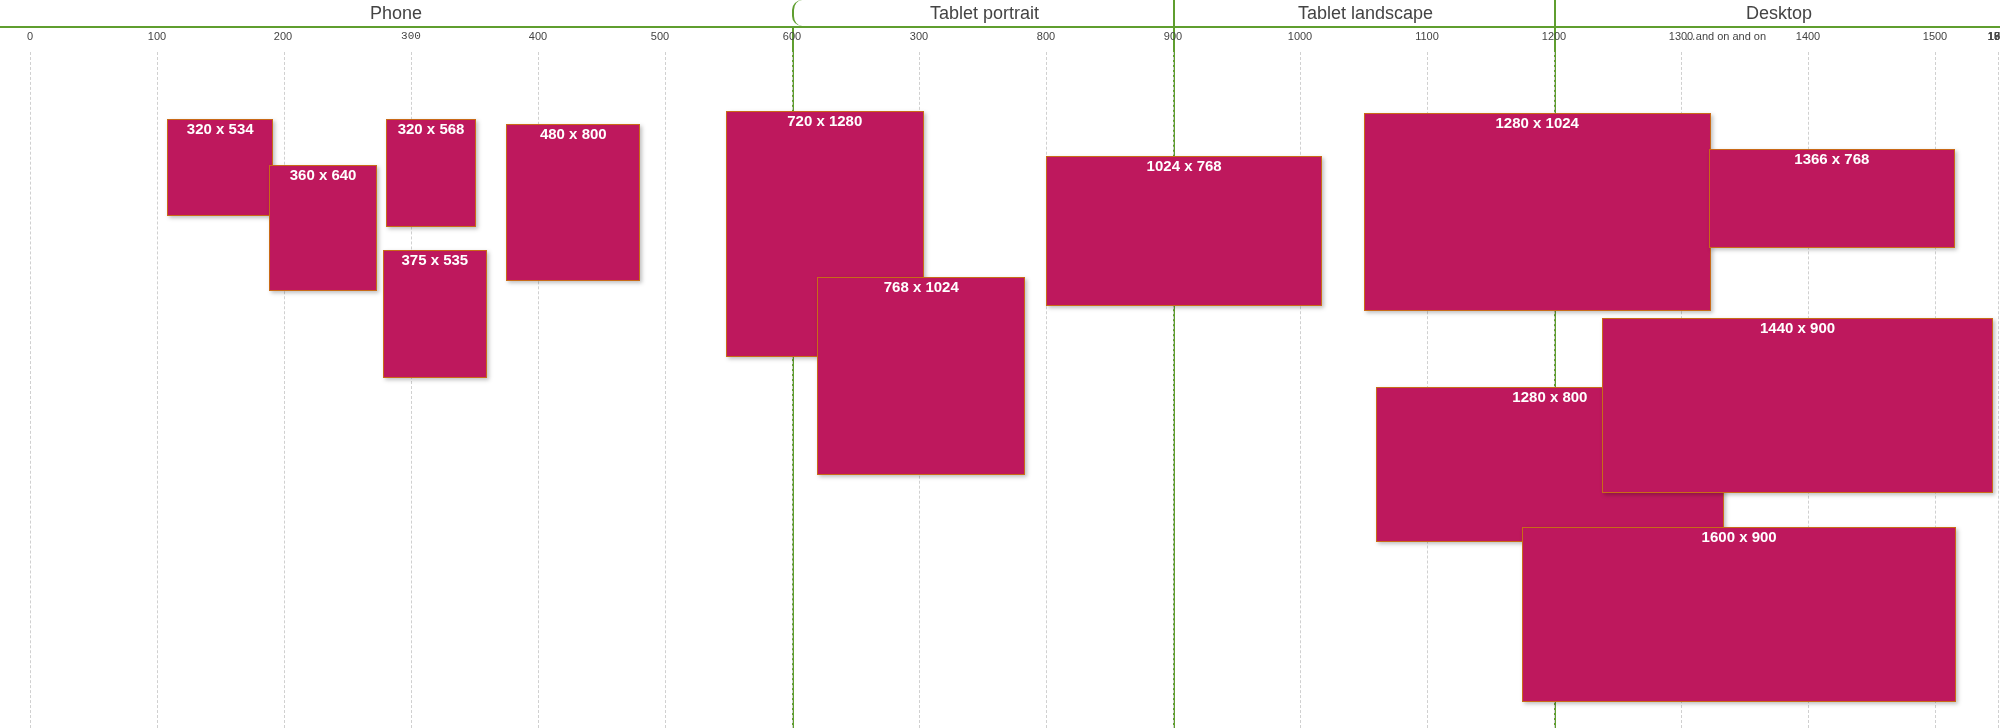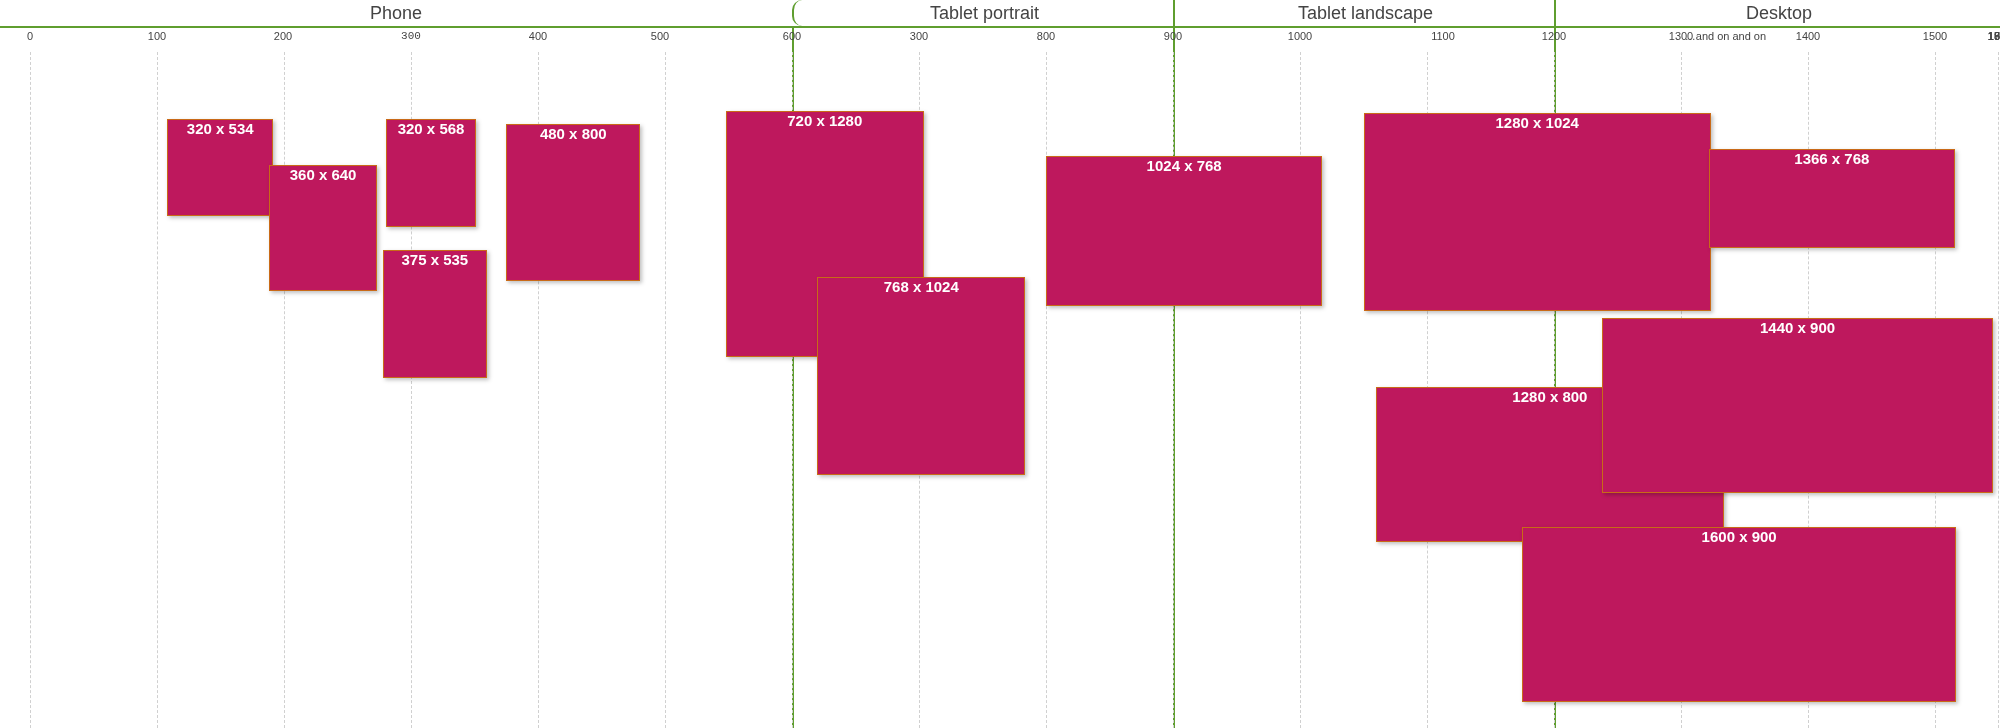--- a/index.html
+++ b/index.html
@@ -42,21 +42,21 @@
     <div class="tick-label" style="left: 792px;">600</div>
     <div class="tick" style="left: 919px; top: 52px; bottom: 0px;"></div>
     <div class="tick-label" style="left: 919px;">300</div>
     <div class="tick" style="left: 1046px; top: 52px; bottom: 0px;"></div>
     <div class="tick-label" style="left: 1046px;">800</div>
     <div class="tick" style="left: 1173px; top: 52px; bottom: 0px;"></div>
     <div class="tick-label" style="left: 1173px;">900</div>
     <div class="tick" style="left: 1300px; top: 52px; bottom: 0px;"></div>
     <div class="tick-label" style="left: 1300px;">1000</div>
     <div class="tick" style="left: 1427px; top: 52px; bottom: 0px;"></div>
-    <div class="tick-label" style="left: 1427px; margin-left: 16px;">1100</div>
+    <div class="tick-label" style="left: 1427px;">1100</div>
     <div class="tick" style="left: 1554px; top: 52px; bottom: 0px;"></div>
     <div class="tick-label" style="left: 1554px;">1200</div>
     <div class="tick" style="left: 1681px; top: 52px; bottom: 0px;"></div>
     <div class="tick-label" style="left: 1681px;">1300</div>
     <div class="tick" style="left: 1808px; top: 52px; bottom: 0px;"></div>
     <div class="tick-label" style="left: 1808px;">1400</div>
     <div class="tick" style="left: 1935px; top: 52px; bottom: 0px;"></div>
     <div class="tick-label" style="left: 1935px;">1500</div>
     <div class="tick-label" style="left: 2000px;">1600</div>
     <div class="tick-label" style="left: 2000px;">1700</div>

